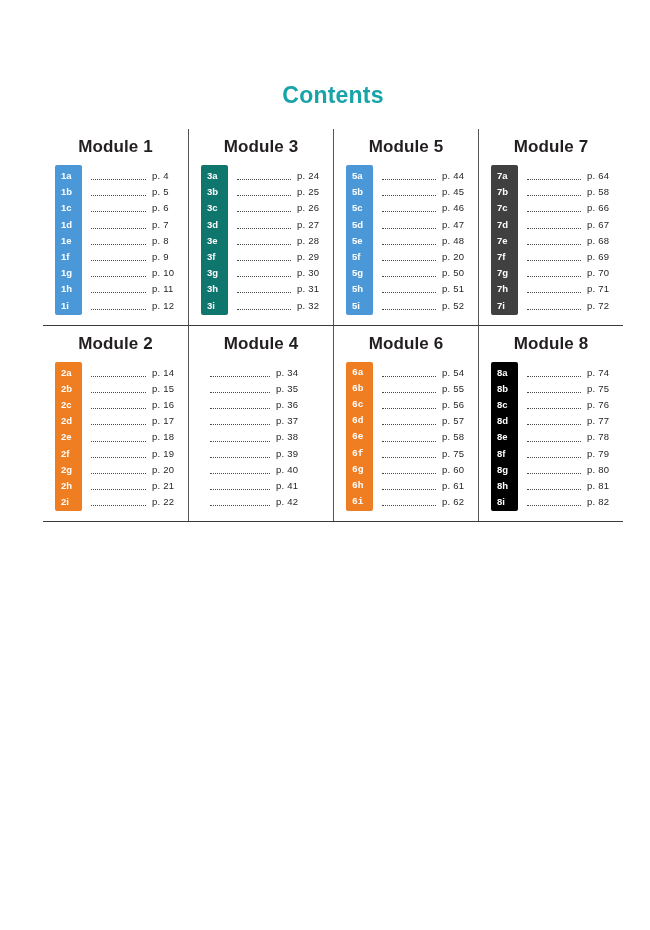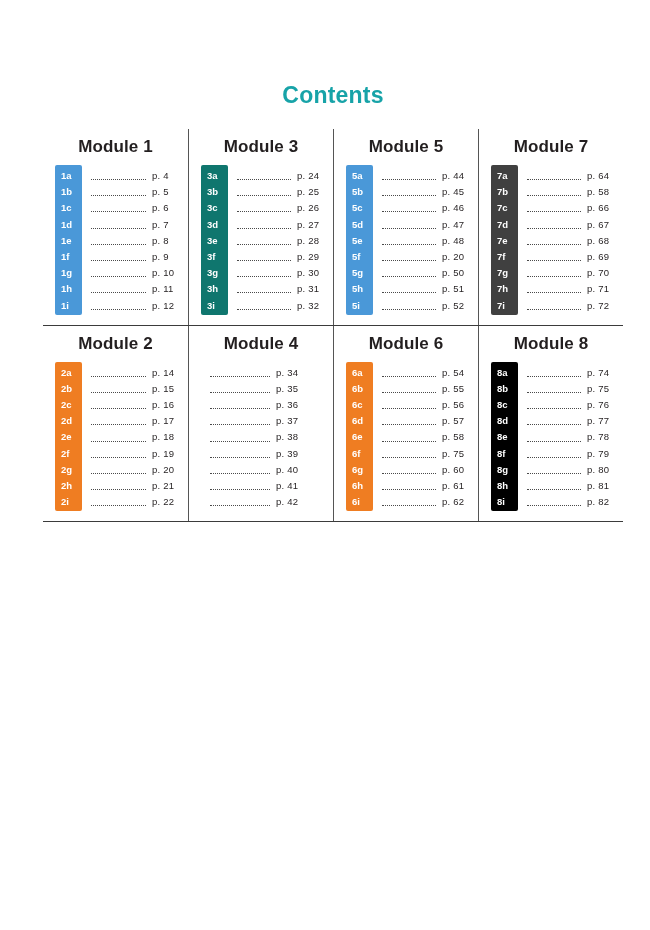--- a/index.html
+++ b/index.html
@@ -475,21 +475,21 @@
               <div class="entry">
                 <span class="leader"></span>
                 <span class="pageno">p. 42</span>
               </div>
             </div>
           </div>
         </div>
         <div class="module-col">
           <div class="module-title">Module 6</div>
           <div class="module-body">
-            <div class="tab" style="background: rgb(239, 125, 34);">
+            <div class="tab" style="background: rgb(239, 125, 34); font-family: Liberation Mono, monospace;">
               <div class="tab-label">6a</div>
               <div class="tab-label">6b</div>
               <div class="tab-label">6c</div>
               <div class="tab-label">6d</div>
               <div class="tab-label">6e</div>
               <div class="tab-label">6f</div>
               <div class="tab-label">6g</div>
               <div class="tab-label">6h</div>
               <div class="tab-label">6i</div>
             </div>

